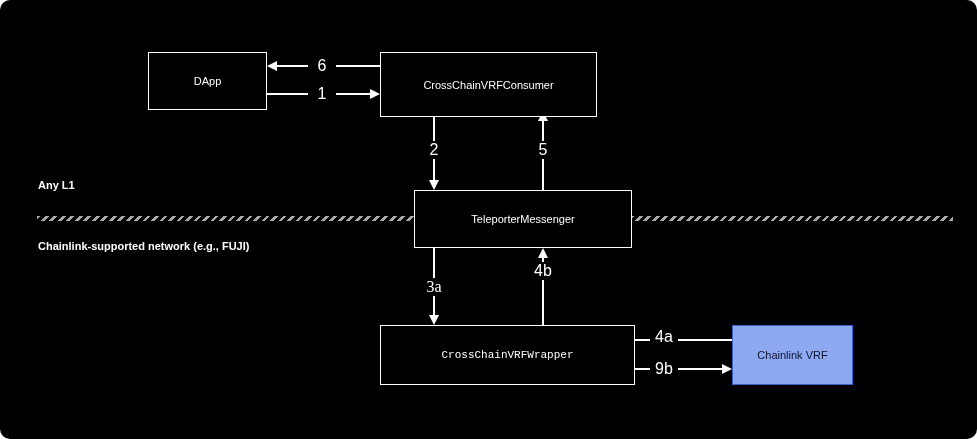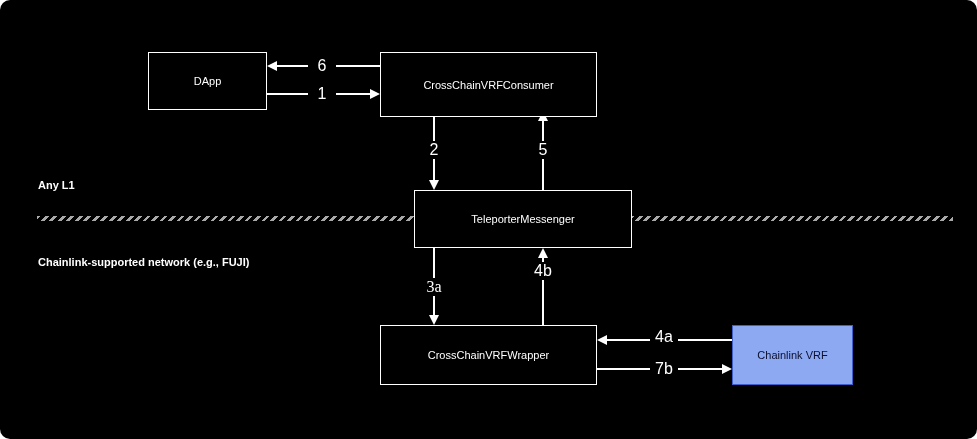--- a/index.html
+++ b/index.html
@@ -38,33 +38,33 @@
     z-index: 3;
   }
   .node.blue {
     background: var(--chainlink-fill);
     border-color: var(--chainlink-border);
     color: var(--chainlink-text);
   }
   .n-dapp      { left: 148px; top: 52px;  width: 119px; height: 58px; }
   .n-consumer  { left: 380px; top: 52px;  width: 217px; height: 65px; }
   .n-messenger { left: 380px; top: 190px; width: 218px; height: 58px; margin-left: 34px; }
-  .n-wrapper   { left: 380px; top: 325px; width: 217px; height: 60px; }
+  .n-wrapper   { left: 380px; top: 325px; width: 255px; height: 60px; font-family: Liberation Mono, monospace; }
   .n-chainlink { left: 732px; top: 325px; width: 121px; height: 60px; }
   
   .region-label {
     position: absolute;
     color: var(--text);
     font-size: 11px;
     font-weight: bold;
     white-space: nowrap;
     z-index: 2;
   }
   .r-top    { left: 38px; top: 179px; }
-  .r-bottom { left: 38px; top: 256px; text-align: center; }
+  .r-bottom { left: 38px; top: 240px; text-align: center; }
   .divider {
     position: absolute;
     left: 37px; top: 216px; width: 916px; height: 5px;
     background: repeating-linear-gradient(135deg,
       var(--divider) 0px, var(--divider) 2.6px,
       transparent 2.6px, transparent 6px);
     z-index: 1;
   }
   
   .hline, .vline { position: absolute; background: var(--line); z-index: 2; }
@@ -167,15 +167,15 @@
   <div class="arr up e4b-arr"></div>
   <div class="vline e4b-line"></div>
   <div class="edge-label e4b-lab">4b</div>
 
   <div class="arr left e4a-arr"></div>
   <div class="hline e4a-line"></div>
   <div class="edge-label e4a-lab">4a</div>
 
   <div class="hline e3b-line"></div>
   <div class="arr right e3b-arr"></div>
-  <div class="edge-label e3b-lab">7b</div>
+  <div class="edge-label e3b-lab">9b</div>
 
 </div>
 
 </body></html>

